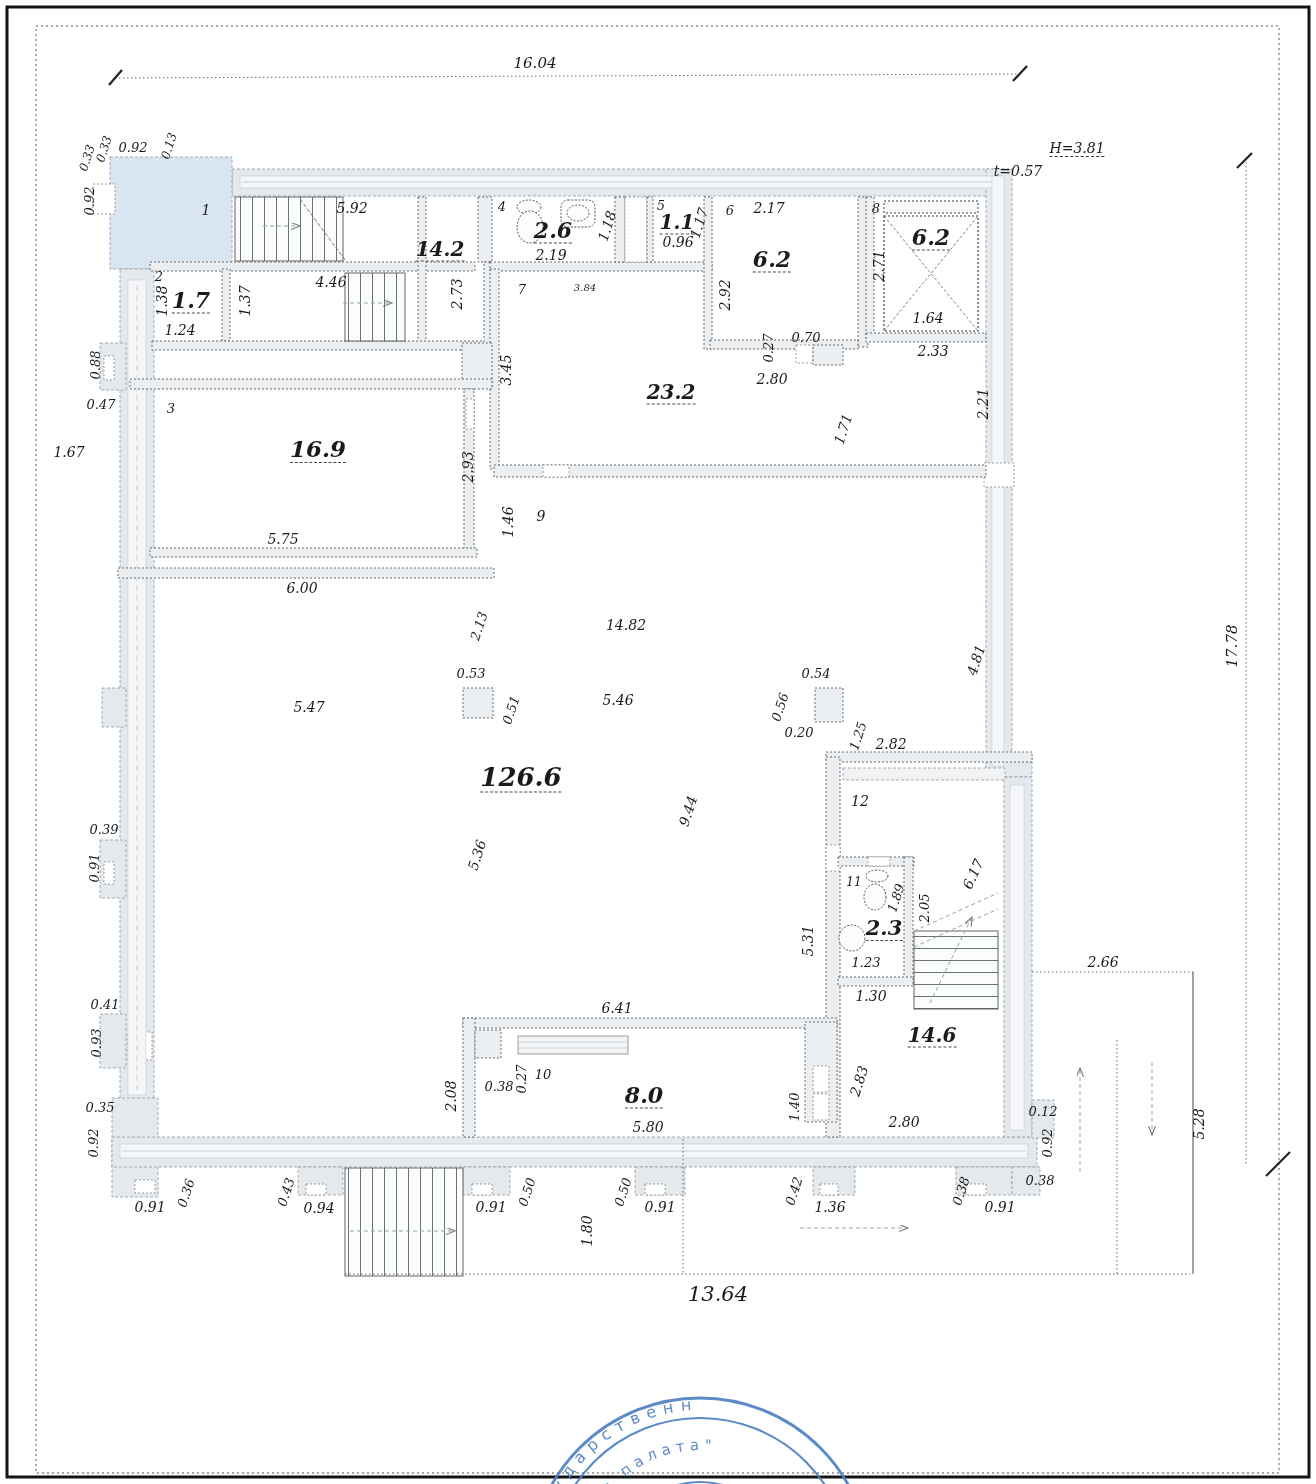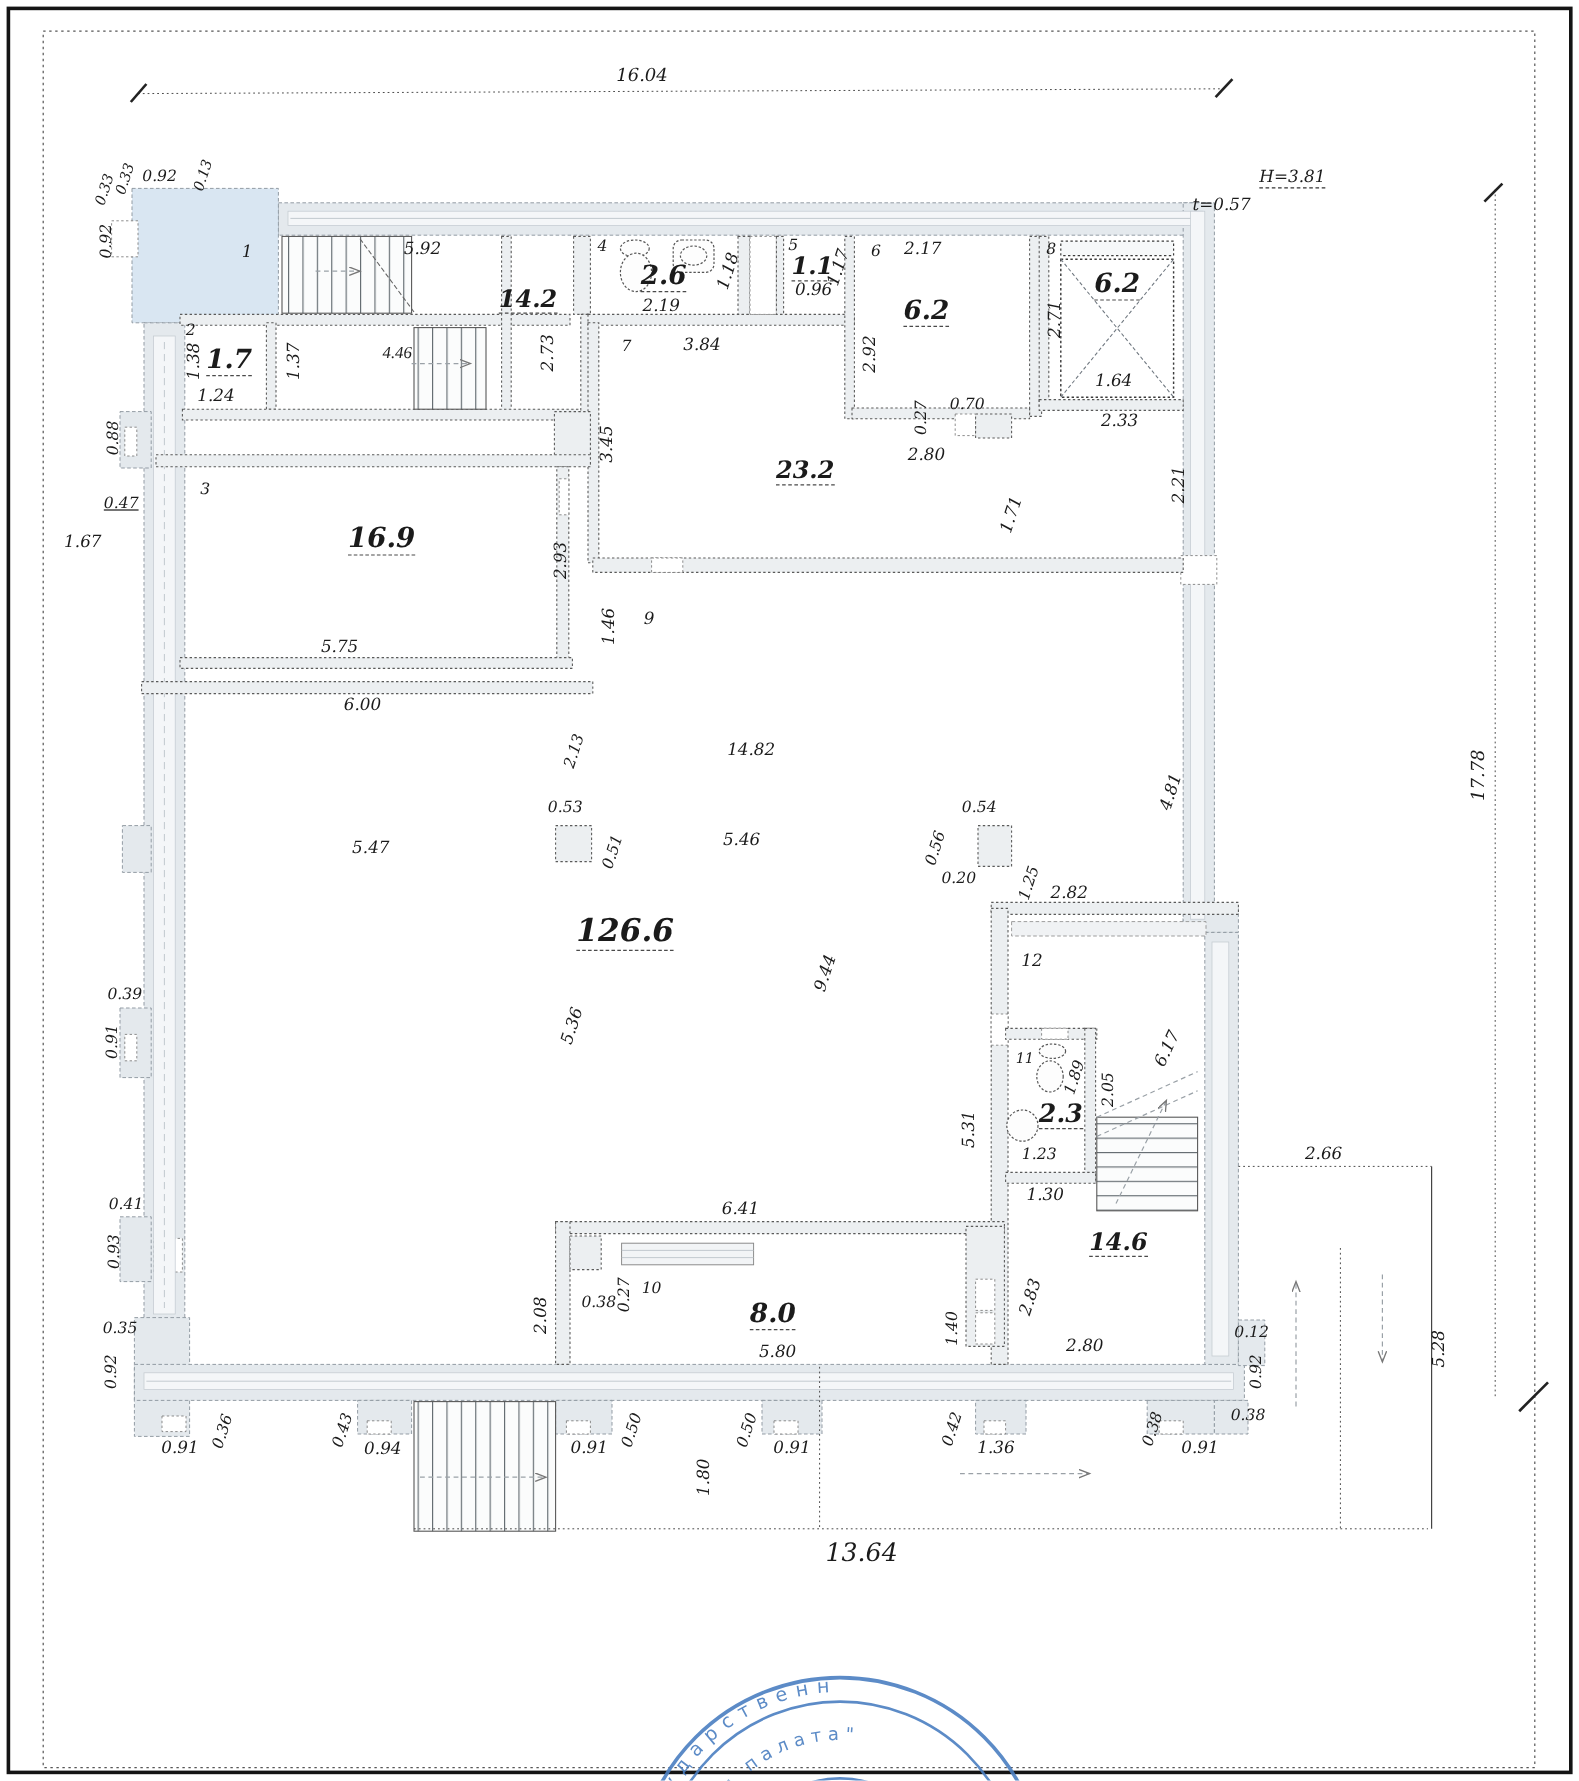--- a/index.html
+++ b/index.html
@@ -241,32 +241,32 @@
       <div class="label room" style="left: 876px; top: 208px; font-size: 13px; transform: translate(-50%, -50%) rotate(0deg);">8</div>
       <div class="label area" style="left: 931px; top: 238px; font-size: 22px; transform: translate(-50%, -50%) rotate(0deg);">6.2</div>
       <div class="label dim" style="left: 879px; top: 266px; font-size: 14px; transform: translate(-50%, -50%) rotate(-90deg);">2.71</div>
       <div class="label dim" style="left: 928px; top: 318px; font-size: 14px; transform: translate(-50%, -50%) rotate(0deg);">1.64</div>
       <div class="label dim" style="left: 933px; top: 351px; font-size: 14px; transform: translate(-50%, -50%) rotate(0deg);">2.33</div>
       <div class="label room" style="left: 159px; top: 276px; font-size: 13px; transform: translate(-50%, -50%) rotate(0deg);">2</div>
       <div class="label area" style="left: 191px; top: 301px; font-size: 22px; transform: translate(-50%, -50%) rotate(0deg);">1.7</div>
       <div class="label dim" style="left: 162px; top: 301px; font-size: 14px; transform: translate(-50%, -50%) rotate(-90deg);">1.38</div>
       <div class="label dim" style="left: 180px; top: 330px; font-size: 14px; transform: translate(-50%, -50%) rotate(0deg);">1.24</div>
       <div class="label dim" style="left: 245px; top: 301px; font-size: 14px; transform: translate(-50%, -50%) rotate(-90deg);">1.37</div>
-      <div class="label dim" style="left: 331px; top: 295px; font-size: 14px; transform: translate(-50%, -50%) rotate(0deg); font-family: Liberation Serif, serif;">4.46</div>
+      <div class="label dim" style="left: 331px; top: 282px; font-size: 14px; transform: translate(-50%, -50%) rotate(0deg);">4.46</div>
       <div class="label room" style="left: 522px; top: 289px; font-size: 13px; transform: translate(-50%, -50%) rotate(0deg);">7</div>
-      <div class="label dim" style="left: 585px; top: 288px; font-size: 14px; transform: translate(-50%, -50%) rotate(0deg);">3.84</div>
+      <div class="label dim" style="left: 585px; top: 288px; font-size: 10px; transform: translate(-50%, -50%) rotate(0deg);">3.84</div>
       <div class="label dim" style="left: 506px; top: 370px; font-size: 14px; transform: translate(-50%, -50%) rotate(-90deg);">3.45</div>
       <div class="label area" style="left: 671px; top: 393px; font-size: 20px; transform: translate(-50%, -50%) rotate(0deg);">23.2</div>
       <div class="label dim" style="left: 843px; top: 429px; font-size: 14px; transform: translate(-50%, -50%) rotate(-72deg);">1.71</div>
       <div class="label dim" style="left: 983px; top: 404px; font-size: 14px; transform: translate(-50%, -50%) rotate(-90deg);">2.21</div>
       <div class="label dim" style="left: 768px; top: 348px; font-size: 13px; transform: translate(-50%, -50%) rotate(-90deg);">0.27</div>
       <div class="label dim" style="left: 806px; top: 337px; font-size: 13px; transform: translate(-50%, -50%) rotate(0deg);">0.70</div>
       <div class="label dim" style="left: 772px; top: 379px; font-size: 14px; transform: translate(-50%, -50%) rotate(0deg);">2.80</div>
       <div class="label dim" style="left: 95px; top: 365px; font-size: 13px; transform: translate(-50%, -50%) rotate(-90deg);">0.88</div>
-      <div class="label dim" style="left: 101px; top: 420px; font-size: 13px; transform: translate(-50%, -50%) rotate(0deg); text-decoration: underline;">0.47</div>
+      <div class="label dim" style="left: 101px; top: 404px; font-size: 13px; transform: translate(-50%, -50%) rotate(0deg);">0.47</div>
       <div class="label dim" style="left: 69px; top: 452px; font-size: 14px; transform: translate(-50%, -50%) rotate(0deg);">1.67</div>
       <div class="label room" style="left: 171px; top: 408px; font-size: 13px; transform: translate(-50%, -50%) rotate(0deg);">3</div>
       <div class="label area" style="left: 318px; top: 450px; font-size: 23px; transform: translate(-50%, -50%) rotate(0deg);">16.9</div>
       <div class="label dim" style="left: 468px; top: 467px; font-size: 14px; transform: translate(-50%, -50%) rotate(-90deg);">2.93</div>
       <div class="label dim" style="left: 283px; top: 539px; font-size: 14px; transform: translate(-50%, -50%) rotate(0deg);">5.75</div>
       <div class="label dim" style="left: 302px; top: 588px; font-size: 14px; transform: translate(-50%, -50%) rotate(0deg);">6.00</div>
       <div class="label dim" style="left: 508px; top: 522px; font-size: 14px; transform: translate(-50%, -50%) rotate(-90deg);">1.46</div>
       <div class="label room" style="left: 541px; top: 516px; font-size: 14px; transform: translate(-50%, -50%) rotate(0deg);">9</div>
       <div class="label dim" style="left: 479px; top: 626px; font-size: 13px; transform: translate(-50%, -50%) rotate(-72deg);">2.13</div>
       <div class="label dim" style="left: 626px; top: 625px; font-size: 14px; transform: translate(-50%, -50%) rotate(0deg);">14.82</div>

